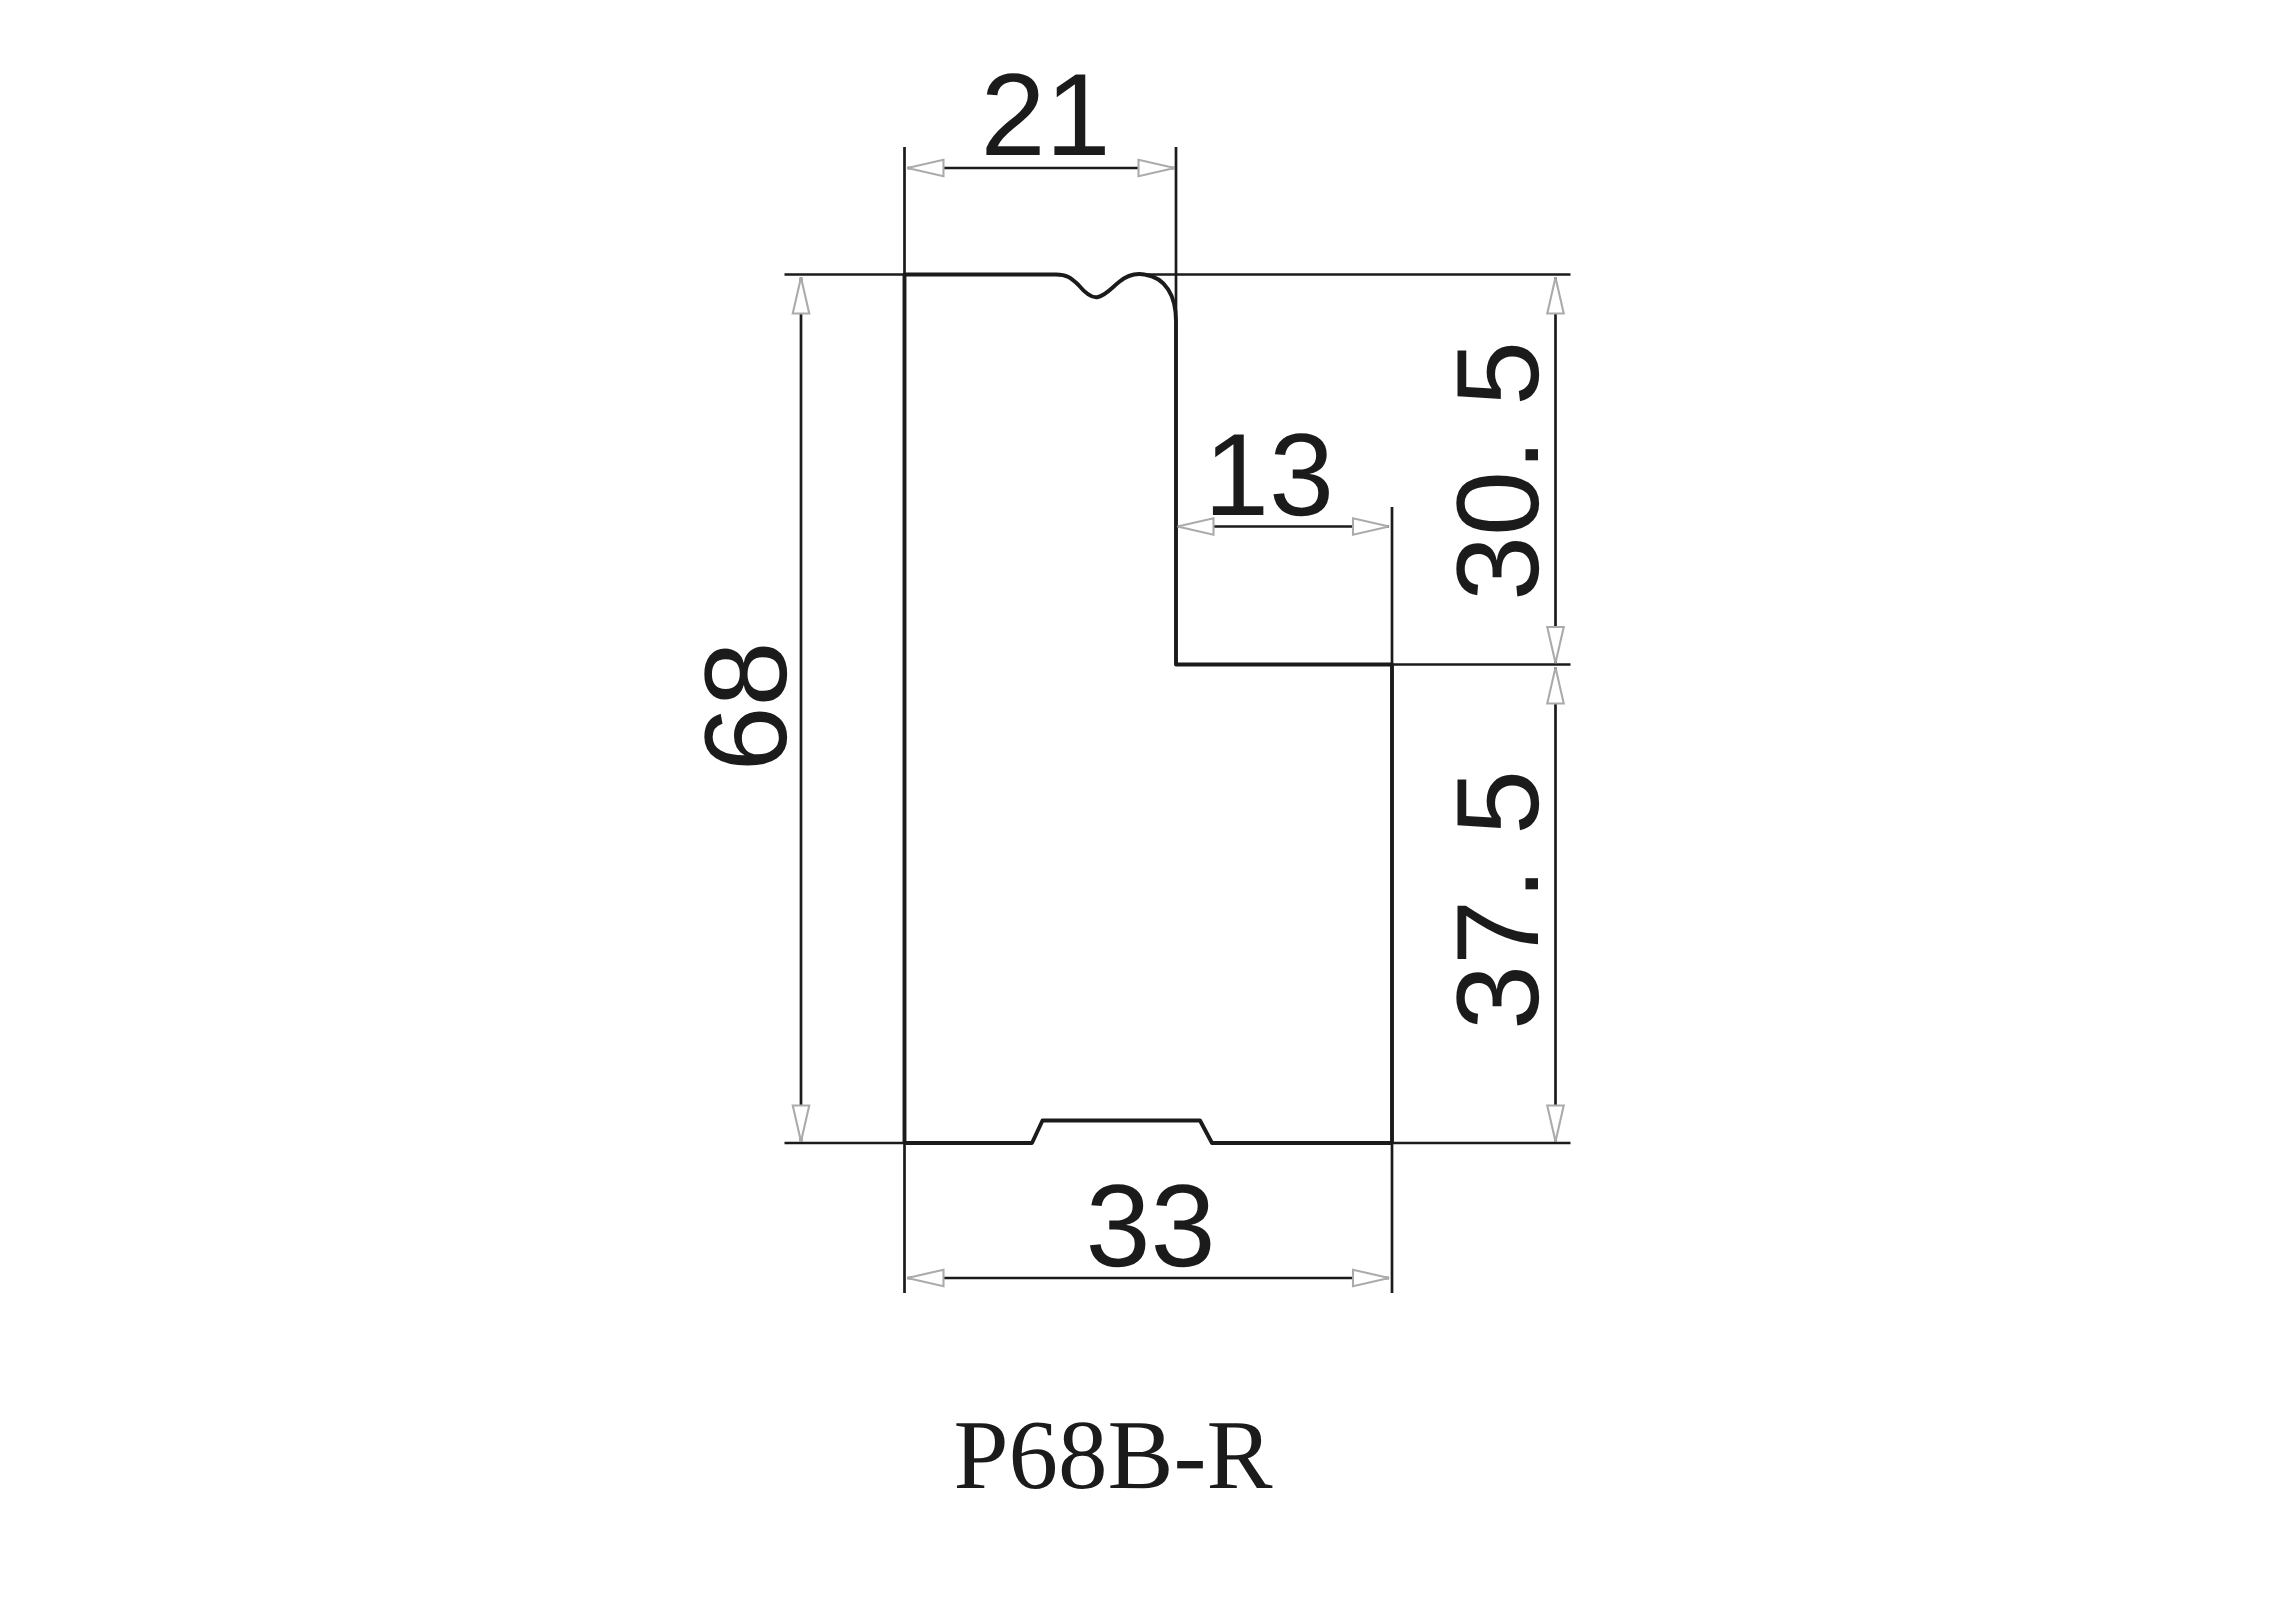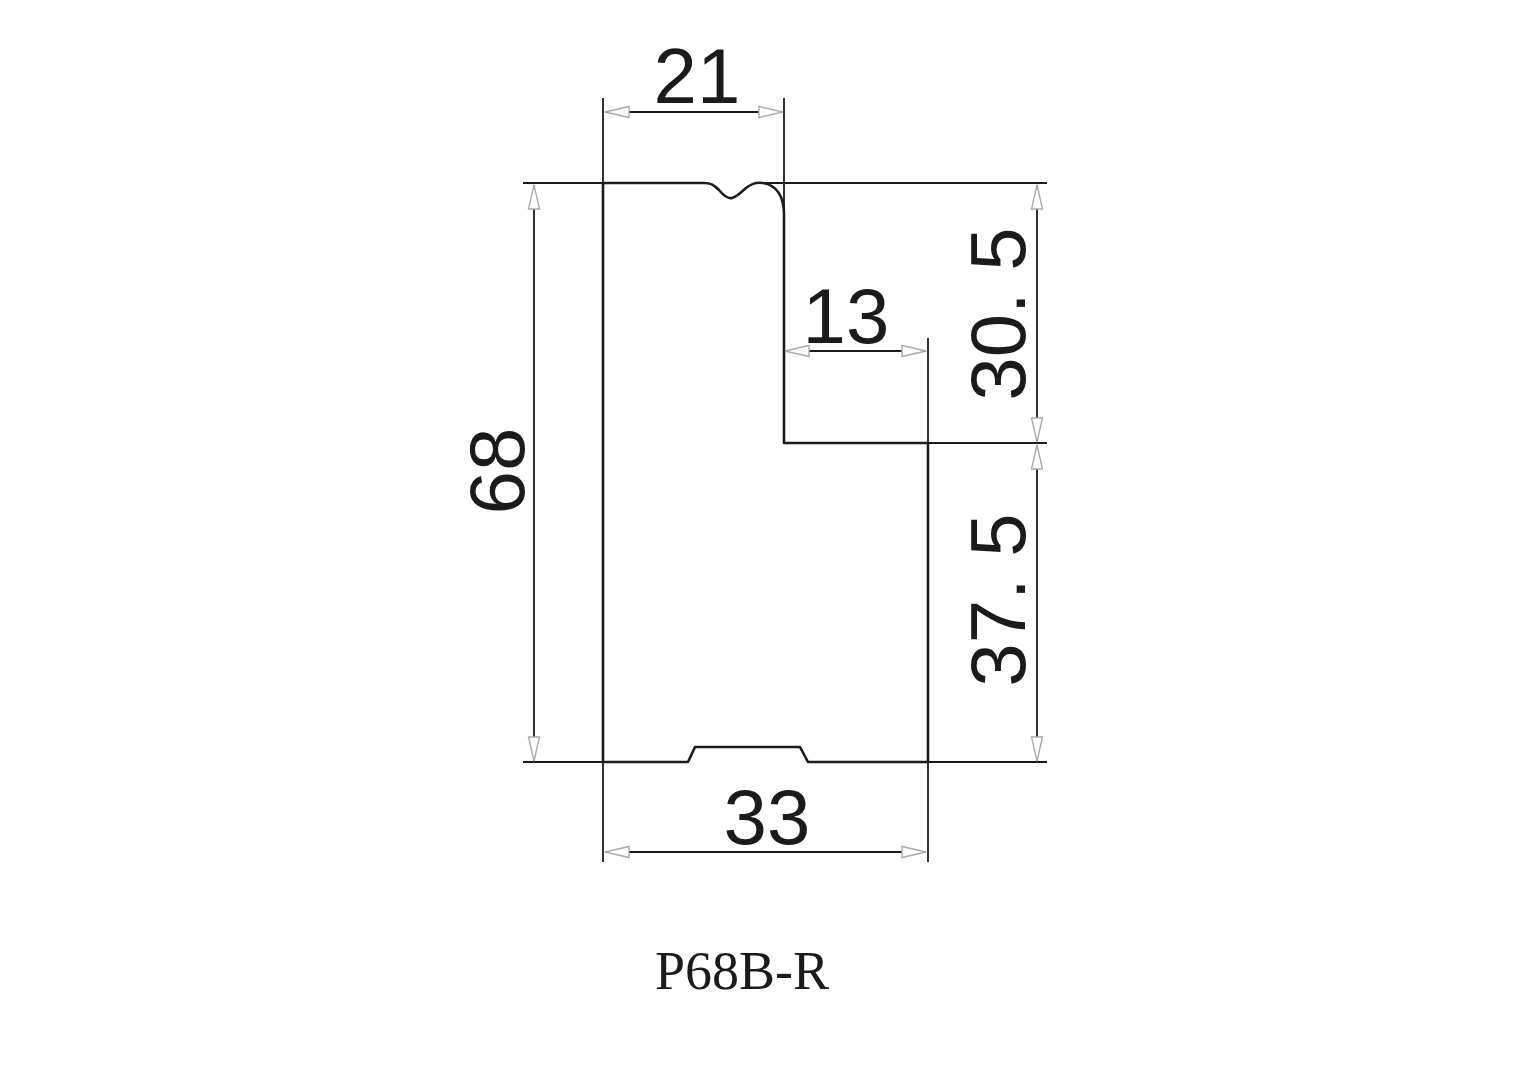--- a/index.html
+++ b/index.html
@@ -25,21 +25,21 @@
     font-size:78px;
     color:var(--line-color);
     transform:translate(-50%,-50%);
     white-space:nowrap;
     line-height:1;
   }
   .dim-label.vertical{transform:translate(-50%,-50%) rotate(-90deg);}
   .title-label{
     position:absolute;
     font-family:"Liberation Serif",serif;
-    font-size:54px;
+    font-size:66px;
     color:var(--line-color);
     transform:translate(-50%,-50%);
     white-space:nowrap;
     line-height:1;
   }
 </style>
 </head>
 <body>
 
 <div class="canvas">

